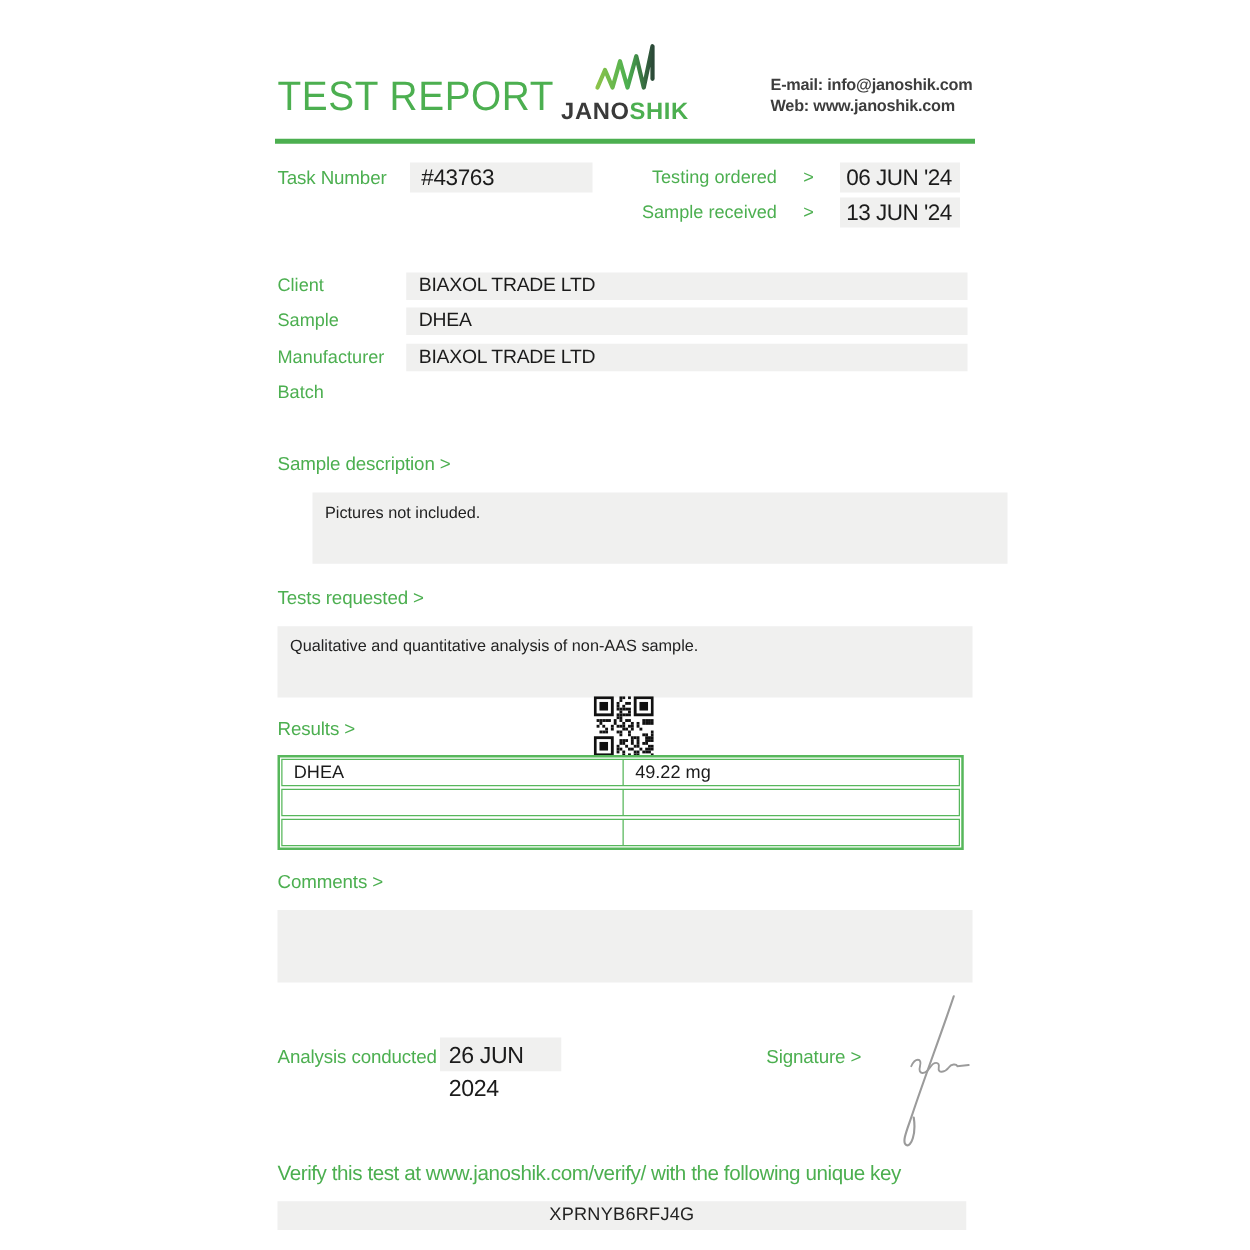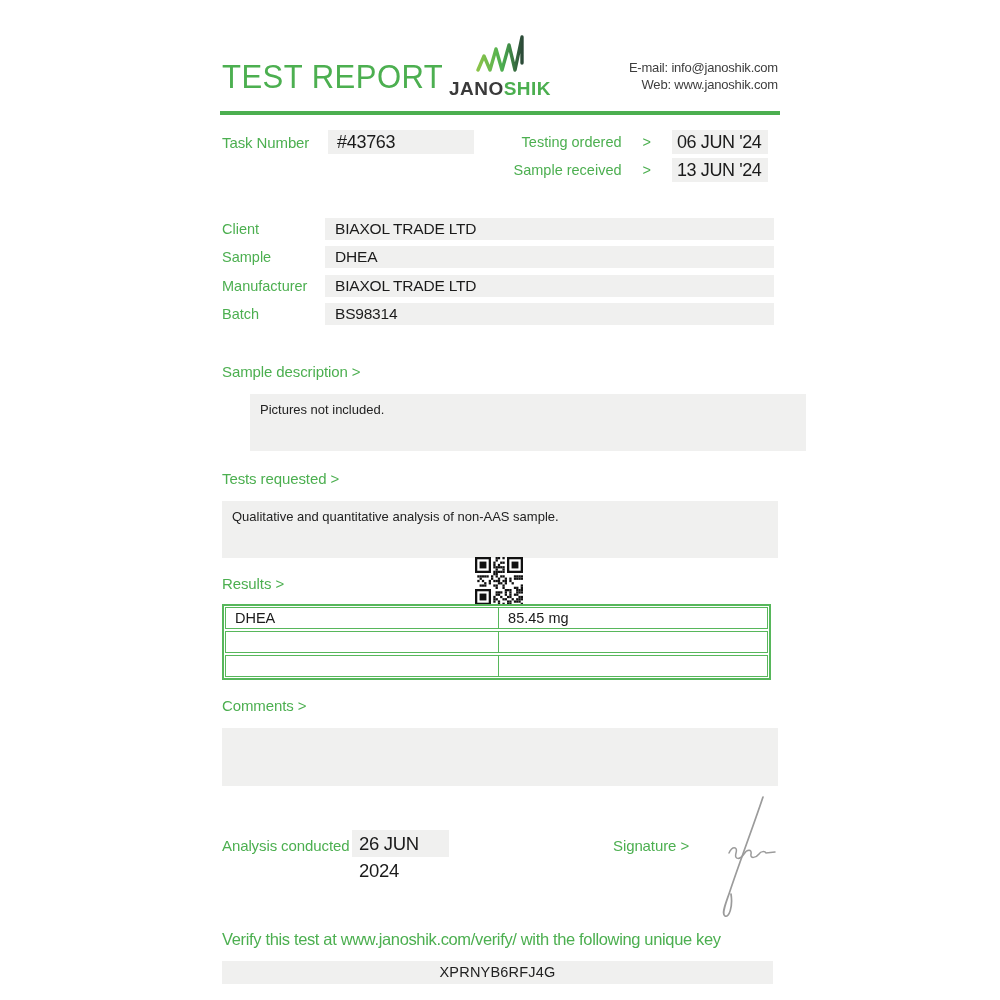--- a/index.html
+++ b/index.html
@@ -13,21 +13,21 @@
   .abs{position:absolute;}
   .label{font-size:14.5px;color:var(--green);letter-spacing:-0.1px;}
   .heading{font-size:15px;color:var(--green);letter-spacing:-0.1px;}
   .valbox{background:var(--box-bg);color:var(--text-dark);}
   .page-title{left:222px;top:58px;font-size:33px;color:var(--green);letter-spacing:0.5px;
     transform:scaleX(.94);transform-origin:left center;white-space:nowrap;}
   .logo{left:443px;top:33px;width:114px;text-align:center;}
   .logo .brandline{font-size:19px;font-weight:bold;letter-spacing:0.5px;margin-top:1px;}
   .brand-left{color:#3a3a3a;}
   .brand-right{color:var(--green);}
-  .contact{right:222px;top:60px;text-align:right;font-size:13px;color:var(--text-gray);line-height:16.5px;letter-spacing:-0.2px;}
+  .contact{right:222px;top:60px;text-align:left;font-size:13px;color:var(--text-gray);line-height:16.5px;letter-spacing:-0.2px;font-weight:bold;}
   .divider{left:220px;top:111px;width:560px;height:4px;background:var(--green);}
   .task-label{left:222px;top:134px;font-size:15px;}
   .task-value{left:328px;top:130px;width:146px;height:24px;font-size:18px;line-height:24px;
     padding-left:9px;letter-spacing:-0.3px;}
   .daterow{display:flex;align-items:center;gap:21px;height:24px;}
   .daterow .dlabel{font-size:14.5px;color:var(--green);white-space:nowrap;}
   .daterow .dval{width:96px;height:24px;font-size:18px;line-height:24px;padding-left:5px;letter-spacing:-0.4px;}
   .inforow-label{left:222px;font-size:14.5px;line-height:22px;color:var(--green);}
   .inforow-value{left:325px;width:449px;height:22px;font-size:15.5px;line-height:22px;padding-left:10px;letter-spacing:-0.2px;}
   .bigbox{left:222px;width:556px;background:var(--box-bg);font-size:13px;color:#222;padding:8px 10px;line-height:16px;}
@@ -86,21 +86,20 @@
     <span class="dval valbox">13 JUN '24</span>
   </div>
 
   <div class="abs inforow-label" style="top:218px;">Client</div>
   <div class="abs inforow-value valbox" style="top:218px;">BIAXOL TRADE LTD</div>
   <div class="abs inforow-label" style="top:246px;">Sample</div>
   <div class="abs inforow-value valbox" style="top:246px;">DHEA</div>
   <div class="abs inforow-label" style="top:275px;">Manufacturer</div>
   <div class="abs inforow-value valbox" style="top:275px;">BIAXOL TRADE LTD</div>
   <div class="abs inforow-label" style="top:303px;">Batch</div>
-  <div class="abs inforow-value valbox" style="top:303px;">BS98314</div>
 
   <div class="abs heading" style="left:222px;top:363px;text-align:center;">Sample description &gt;</div>
   <div class="abs bigbox" style="top:394px;height:57px;margin-left:28px;">Pictures not included.</div>
 
   <div class="abs heading" style="left:222px;top:470px;">Tests requested &gt;</div>
   <div class="abs bigbox" style="top:501px;height:57px;">Qualitative and quantitative analysis of non-AAS sample.</div>
 
   <div class="abs heading" style="left:222px;top:575px;">Results &gt;</div>
   <div class="abs" style="left:475px;top:557px;width:48px;height:48px;">
     <svg id="qr" width="48" height="48" viewBox="0 0 48 48">
@@ -230,21 +229,21 @@
         <rect x="36.57142857142857" y="4.571428571428571" width="6.857142857142857" height="6.857142857142857" fill="#111"></rect>
         <rect x="0" y="32" width="16" height="16" fill="#111"></rect>
         <rect x="2.2857142857142856" y="34.285714285714285" width="11.428571428571427" height="11.428571428571427" fill="#fff"></rect>
         <rect x="4.571428571428571" y="36.57142857142857" width="6.857142857142857" height="6.857142857142857" fill="#111"></rect>
       </svg>
   </div>
 
   <div class="abs rtable">
     <div class="trow">
       <div class="tcell-l">DHEA</div>
-      <div class="tcell-r">85.45 mg</div>
+      <div class="tcell-r">49.22 mg</div>
     </div>
     <div class="trow">
       <div class="tcell-l"></div>
       <div class="tcell-r"></div>
     </div>
     <div class="trow">
       <div class="tcell-l"></div>
       <div class="tcell-r"></div>
     </div>
   </div>

